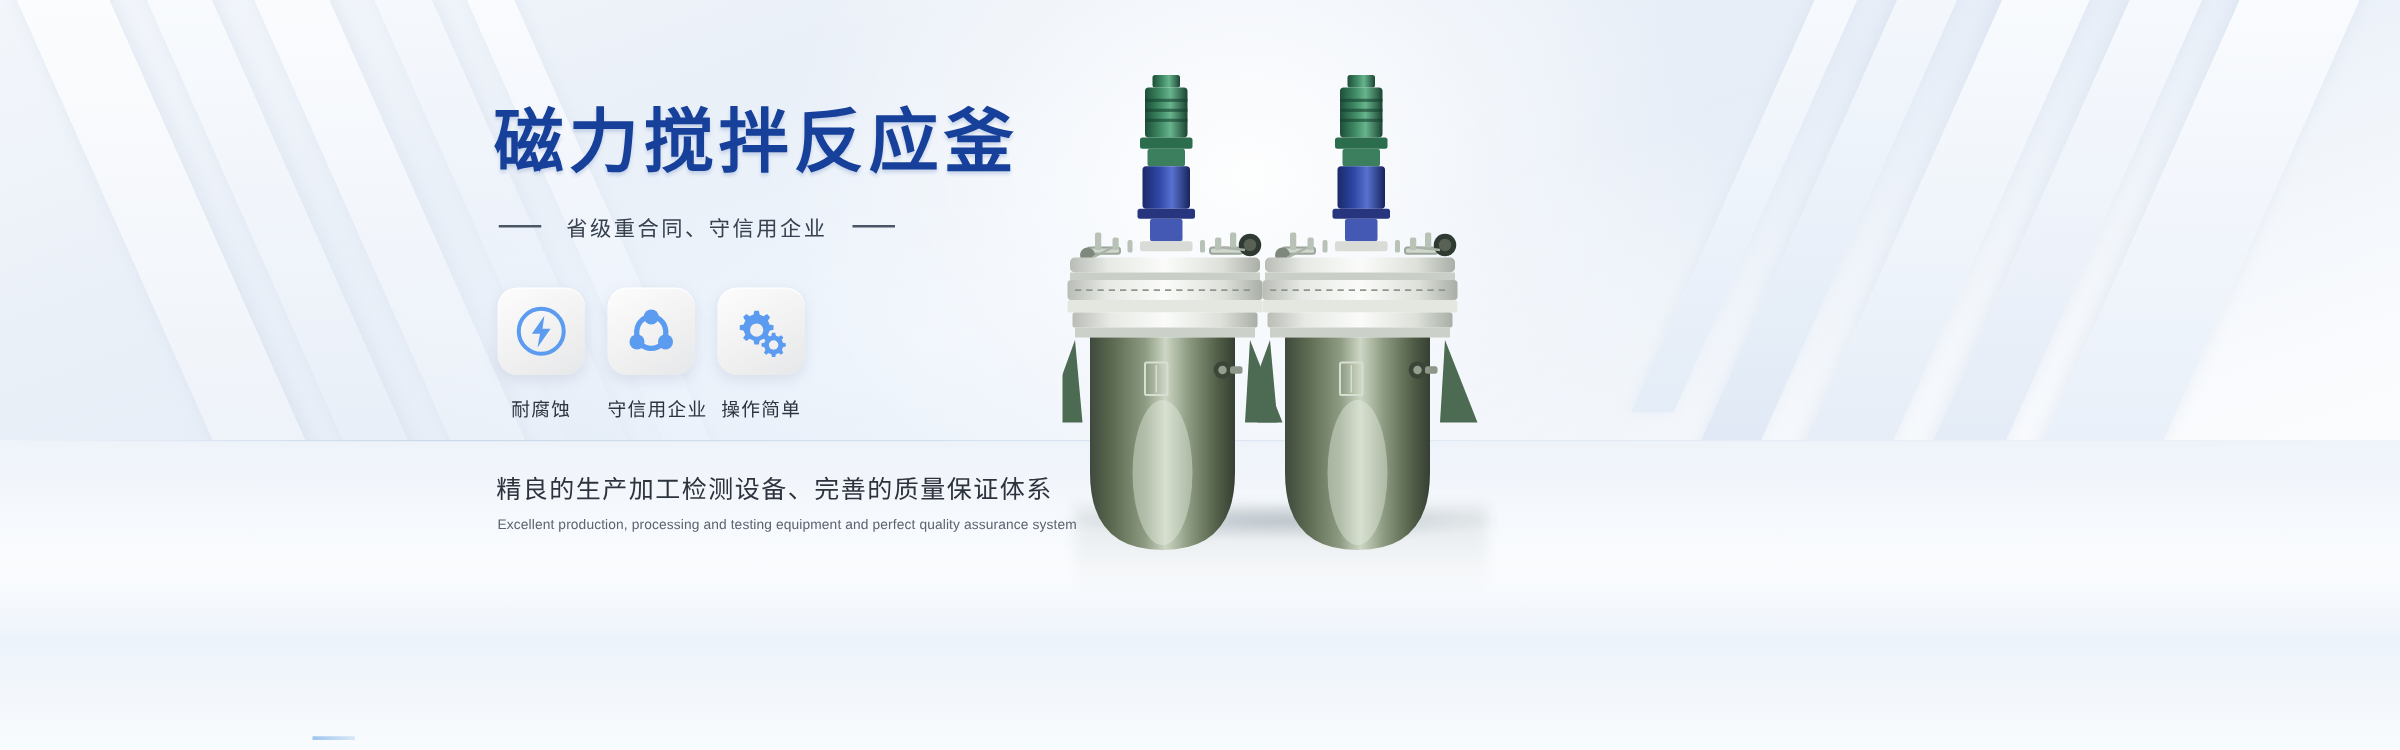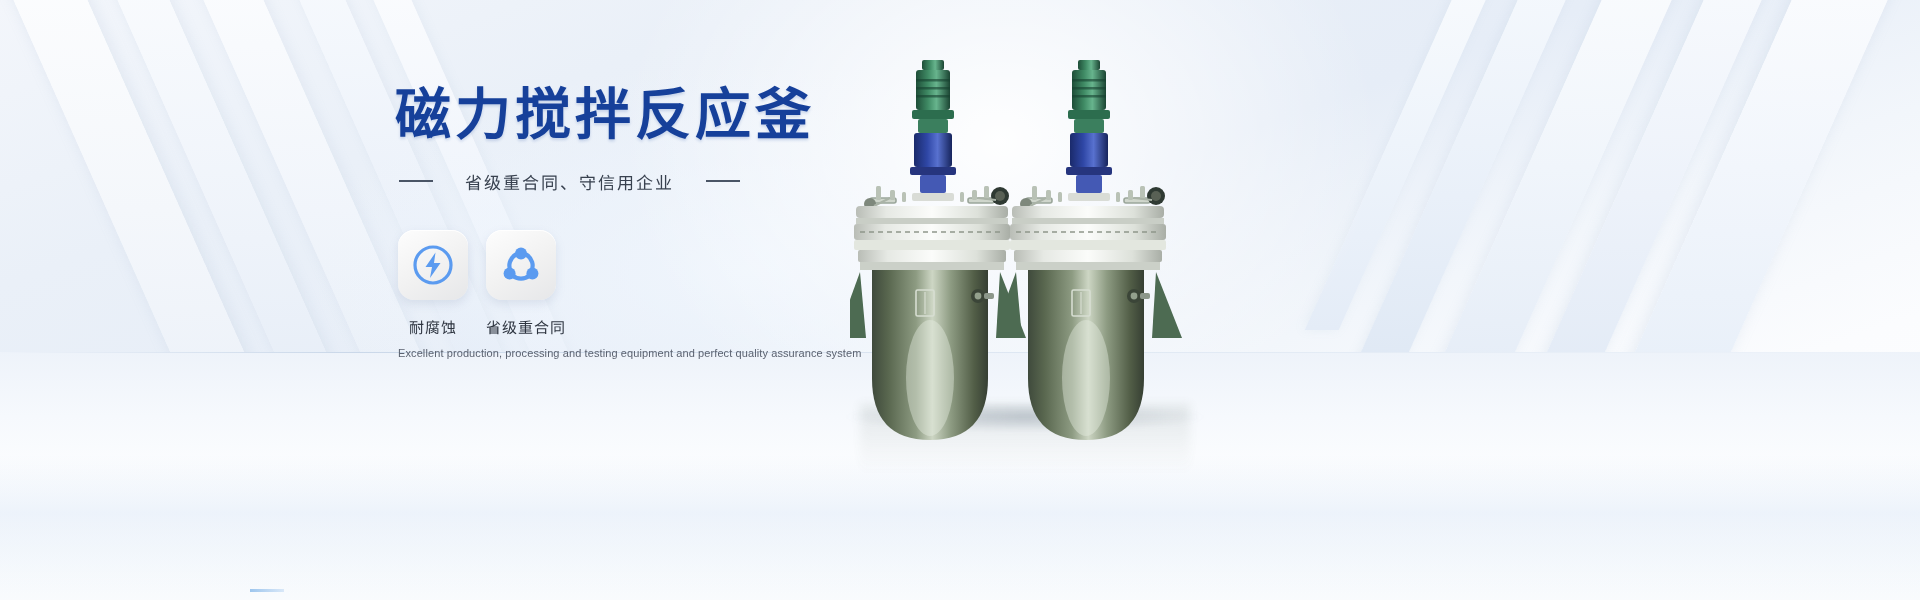--- a/index.html
+++ b/index.html
@@ -66,21 +66,21 @@
 
   .title{
     font-size:56px;line-height:1.05;font-weight:bold;
     color:#16409a;letter-spacing:4px;
     font-family:"DejaVu Sans","Liberation Sans",sans-serif;
     text-shadow:0 2px 3px rgba(22,64,154,.18);
     margin:0 0 0 2px;
   }
 
   .subtitle-row{
-    display:flex;align-items:center;gap:32px;margin-top:24px;margin-left:6px;
+    display:flex;align-items:center;gap:20px;margin-top:24px;margin-left:6px;
   }
   .dash{width:34px;height:2px;background:#4a5566;flex:none;}
   .subtitle{
     font-size:17px;color:#38414f;letter-spacing:2px;white-space:nowrap;
   }
 
   .features{display:flex;gap:18px;margin-top:36px;margin-left:5px;}
   .feature{width:70px;text-align:center;}
   .fbox{
     width:70px;height:70px;border-radius:16px;
@@ -180,26 +180,44 @@
             <svg width="46" height="46" viewBox="0 0 46 46" fill="none">
               <path d="M12.8 29.6 A13 13 0 0 1 17.6 12.6" stroke="#5b9bf0" stroke-width="4.2" stroke-linecap="round" fill="none"></path>
               <path d="M28.4 12.6 A13 13 0 0 1 33.2 29.6" stroke="#5b9bf0" stroke-width="4.2" stroke-linecap="round" fill="none"></path>
               <path d="M31.6 33.4 A13 13 0 0 1 14.4 33.4" stroke="#5b9bf0" stroke-width="4.2" stroke-linecap="round" fill="none"></path>
               <circle cx="23" cy="11.5" r="6" fill="#5b9bf0"></circle>
               <circle cx="11.6" cy="31.5" r="6" fill="#5b9bf0"></circle>
               <circle cx="34.4" cy="31.5" r="6" fill="#5b9bf0"></circle>
             </svg>
           </span>
         </div>
-        <div class="flabel">省级重合同</div>
+        <div class="flabel">守信用企业</div>
       </div>
 
+      <div class="feature">
+        <div class="fbox">
+          <span>
+            <svg width="46" height="46" viewBox="0 0 46 46" fill="none">
+              <g fill="#5b9bf0">
+                <path d="M17.5 6.5 l3.6 0 l.7 3.2 c1.1.3 2.1.7 3 1.3 l2.8-1.8 2.5 2.5 -1.8 2.8 c.6.9 1 1.9 1.3 3 l3.2.7 0 3.6 -3.2.7 c-.3 1.1-.7 2.1-1.3 3 l1.8 2.8 -2.5 2.5 -2.8-1.8 c-.9.6-1.9 1-3 1.3 l-.7 3.2 -3.6 0 -.7-3.2 c-1.1-.3-2.1-.7-3-1.3 l-2.8 1.8 -2.5-2.5 1.8-2.8 c-.6-.9-1-1.9-1.3-3 l-3.2-.7 0-3.6 3.2-.7 c.3-1.1.7-2.1 1.3-3 l-1.8-2.8 2.5-2.5 2.8 1.8 c.9-.6 1.9-1 3-1.3 Z"></path>
+                <circle cx="19.3" cy="22" r="5.3" fill="#f0f0f0"></circle>
+              </g>
+              <g fill="#5b9bf0">
+                <path d="M31.6 24.2 l2.6 0 l.5 2.3 c.8.2 1.5.5 2.2.9 l2-1.3 1.8 1.8 -1.3 2 c.4.7.7 1.4.9 2.2 l2.3.5 0 2.6 -2.3.5 c-.2.8-.5 1.5-.9 2.2 l1.3 2 -1.8 1.8 -2-1.3 c-.7.4-1.4.7-2.2.9 l-.5 2.3 -2.6 0 -.5-2.3 c-.8-.2-1.5-.5-2.2-.9 l-2 1.3 -1.8-1.8 1.3-2 c-.4-.7-.7-1.4-.9-2.2 l-2.3-.5 0-2.6 2.3-.5 c.2-.8.5-1.5.9-2.2 l-1.3-2 1.8-1.8 2 1.3 c.7-.4 1.4-.7 2.2-.9 Z"></path>
+                <circle cx="32.9" cy="34" r="3.8" fill="#f0f0f0"></circle>
+              </g>
+            </svg>
+          </span>
+        </div>
+        <div class="flabel">操作简单</div>
+      </div>
 
     </div>
 
+    <div class="tagline">精良的生产加工检测设备、完善的质量保证体系</div>
     <div class="tagline-en">Excellent production, processing and testing equipment and perfect quality assurance system</div>
 
   </div>
 
   <div class="reflect"></div>
   <div class="shadow"></div>
 
   <div class="reactors">
 
     <div class="reactor reactor-a">

